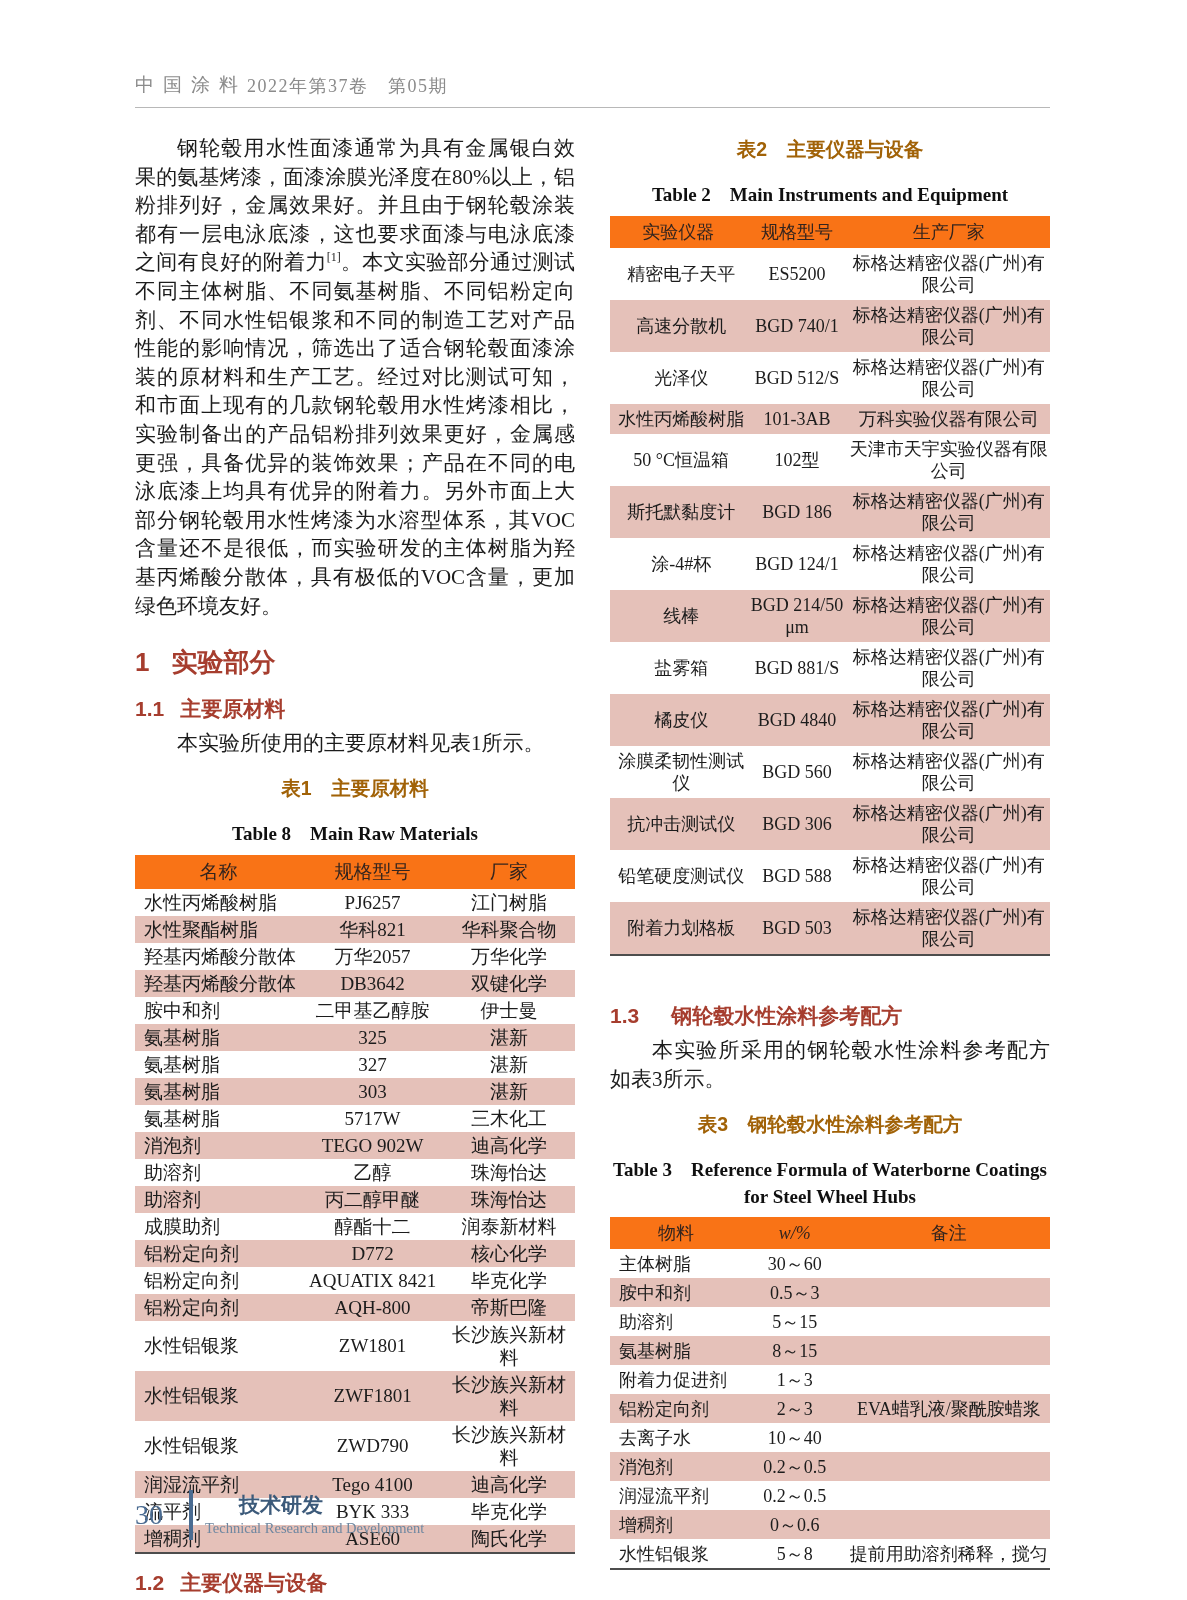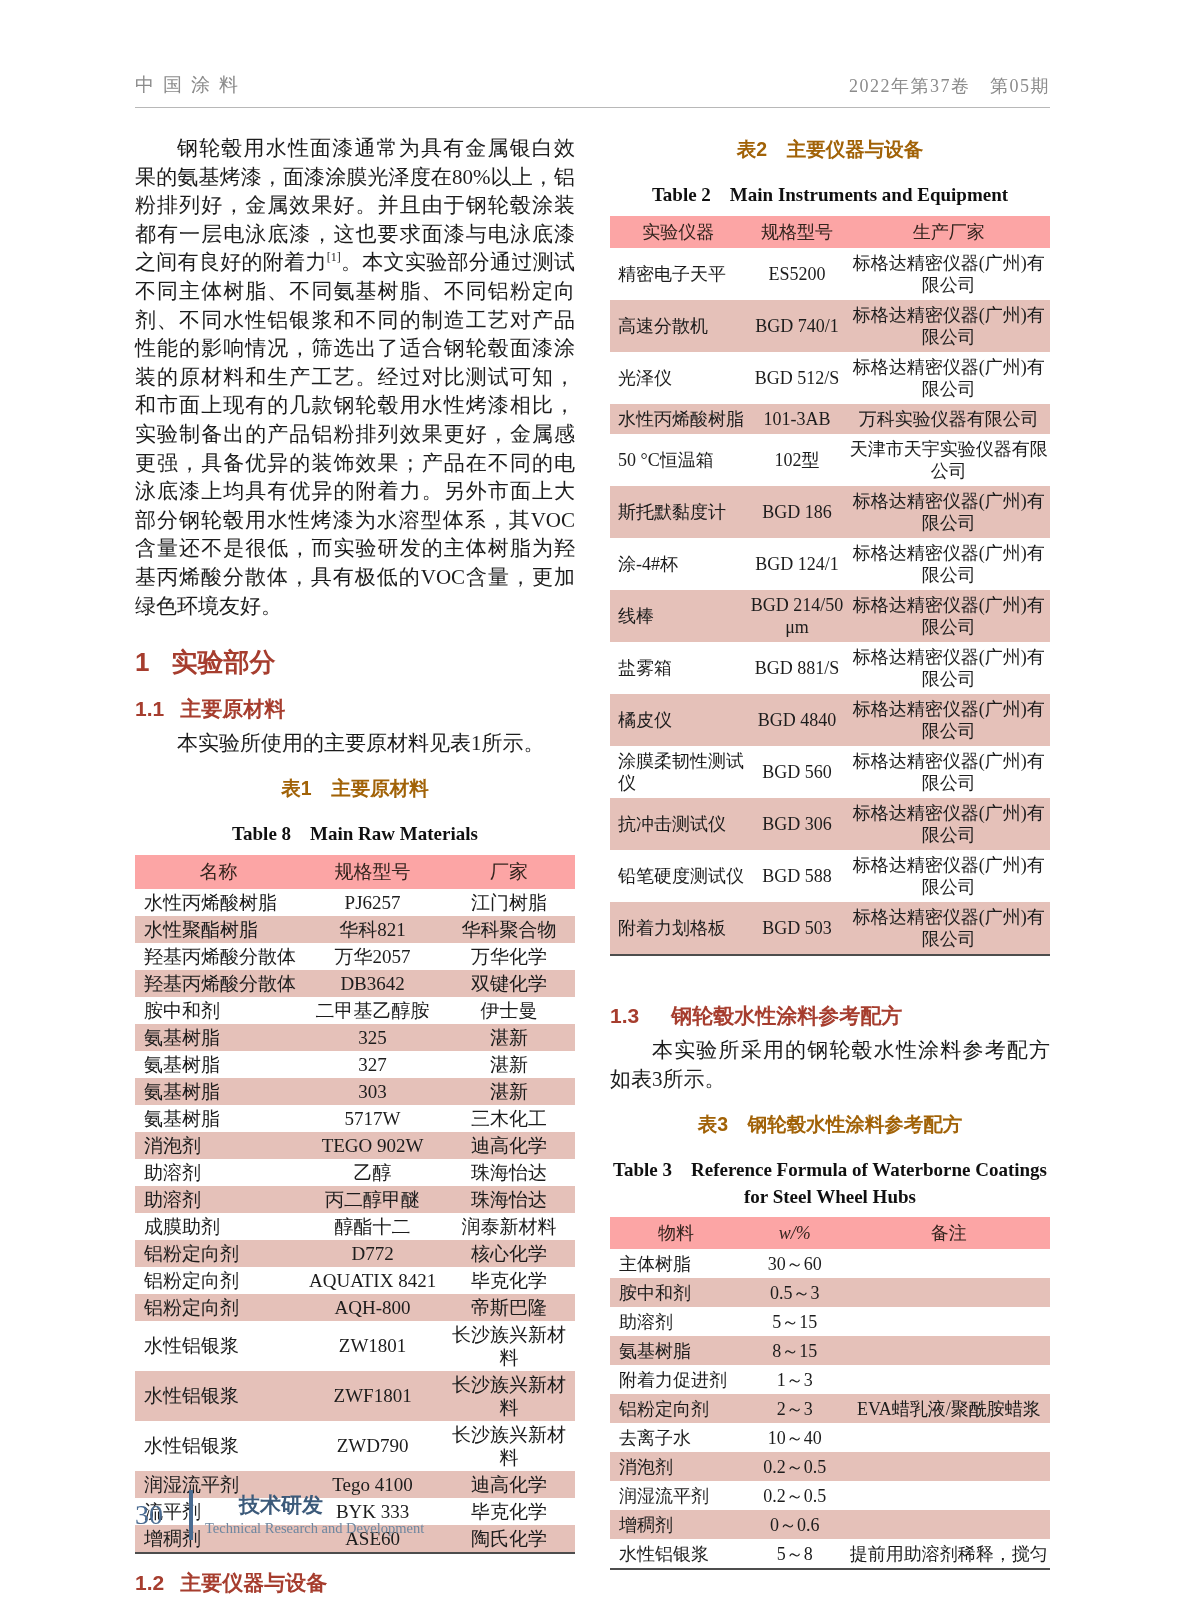--- a/index.html
+++ b/index.html
@@ -4,21 +4,21 @@
 <style>
   * { box-sizing: border-box; }
   html,body { margin:0; padding:0; background:#e9e9e9; }
   .page {
     position:relative; width:1187px; height:1600px; margin:0 auto;
     background:#ffffff; overflow:hidden;
     font-family:"Liberation Serif", serif; color:#1c1c1c;
   }
   
   .pagehead {
-    display:flex; justify-content:space-between; align-items:flex-end;
+    display:flex; justify-content:flex-start; align-items:flex-end;
     margin:0 137px 0 135px; padding-top:72px; padding-bottom:9px;
     border-bottom:1px solid #b8b8b8;
   }
   .journal { font-size:19px; color:#8b8b8b; letter-spacing:9px; }
   .issue   { font-size:18px; color:#8b8b8b; letter-spacing:1.5px; }
 
   
   .columns { display:flex; gap:35px; margin:24px 137px 0 135px; }
   .col { width:440px; }
 
@@ -52,37 +52,37 @@
     font-size:19.5px; color:#a16207;
   }
   .cap-en { font-weight:bold; font-size:19px; color:#101010; margin-top:19px; }
 
   
   table {
     width:100%; border-collapse:collapse; table-layout:fixed;
     border-bottom:2px solid #4d4d4d;
   }
   thead th {
-    background:#fca5a5; font-weight:normal; font-size:19px;
+    background:#f97316; font-weight:normal; font-size:19px;
     color:#33241e; padding:4px 2px; 
   }
   td {
     font-size:19px; line-height:23px; padding:2px 4px;
     text-align:center; color:#1c1c1c; overflow:hidden;
   }
   td:first-child { text-align:left; padding-left:9px; }
   tbody tr:nth-child(even) { background:#e5c1b9; }
 
   .t1 col:nth-child(1){width:38%} .t1 col:nth-child(2){width:32%} .t1 col:nth-child(3){width:30%}
   .t2 col:nth-child(1){width:31%} .t2 col:nth-child(2){width:23%} .t2 col:nth-child(3){width:46%}
   .t3 col:nth-child(1){width:30%} .t3 col:nth-child(2){width:24%} .t3 col:nth-child(3){width:46%}
 
   .t2 td, .t2 thead th { font-size:18px; }
   .t2 td { line-height:22px; padding:4px 2px; }
-  .t2 td:first-child { padding-left:8px; }
+  .t2 td:first-child { padding-left:8px;text-align:center; }
   .t3 td, .t3 thead th { font-size:18px; }
   .t3 td { line-height:24px; padding:2.5px 2px; }
   .t3 td:first-child { padding-left:9px; }
   .t3 thead th:nth-child(2) { font-style:italic; font-family:"Liberation Serif", serif; }
 
   
   .pagefoot { position:absolute; left:135px; top:1490px; display:flex; align-items:center; }
   .pageno { font-size:28px; color:#4a6b91; margin-right:26px; }
   .foot-bar { width:4px; height:50px; background:#4a6b91; margin-right:12px; }
   .foot-cn {

